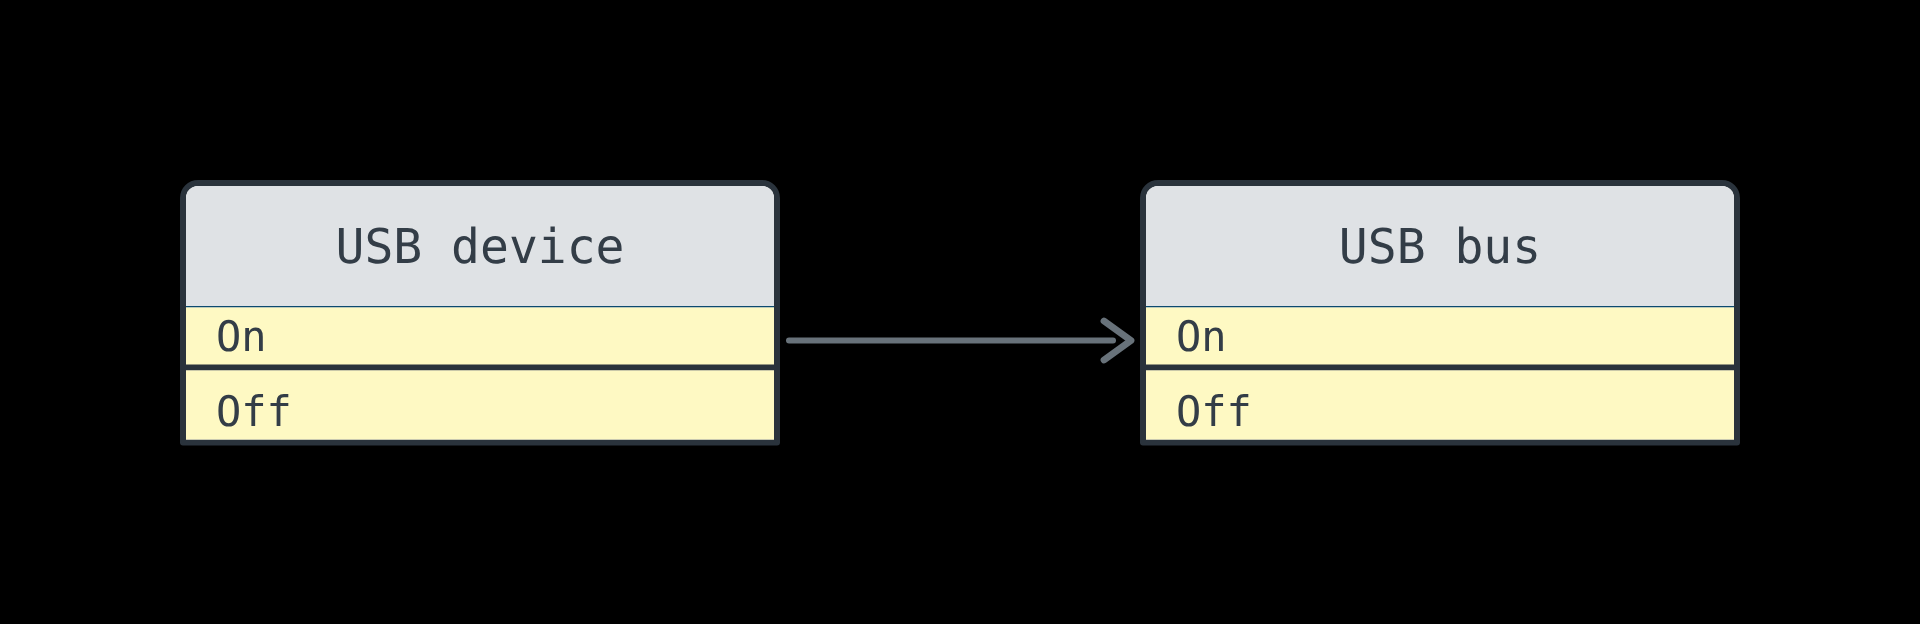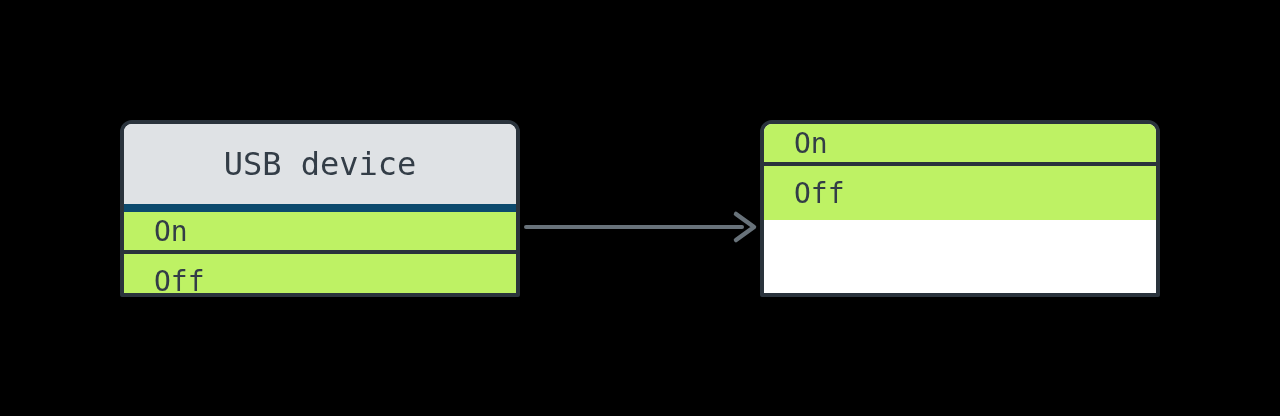--- a/index.html
+++ b/index.html
@@ -28,35 +28,35 @@
     border: 4px solid #2a333c;
     border-radius: 12px 12px 2px 2px;
     background: #ffffff;
     overflow: hidden;
   }
   .node-left  { left: 120px; }
   .node-right { left: 760px; }
   .node-header {
     height: 80px;
     background: #dfe2e5;
-    border-bottom: 8px solid #0c4a6e;
+    border-bottom: 1px solid #0c4a6e;
     display: flex;
     align-items: center;
     justify-content: center;
     font-size: 32px;
     color: #333d47;
     letter-spacing: 0;
   }
   .node-row {
     height: 38px;
-    background: #bef264;
+    background: #fef9c3;
     border-bottom: 4px solid #2a333c;
     display: flex;
     align-items: center;
-    padding-left: 30px;
+    padding-left: 20px;
     font-size: 28px;
     color: #333d47;
   }
   .node-row.last {
     height: 54px;
     border-bottom: none;
   }
   .edge-svg {
     position: absolute;
     left: 520px;
@@ -75,17 +75,18 @@
     <div class="node-row">On</div>
     <div class="node-row last">Off</div>
   </div>
 
   <svg class="edge-svg" viewBox="0 0 240 56" aria-hidden="true">
     <line x1="6" y1="28" x2="222" y2="28" stroke="#68727a" stroke-width="4" stroke-linecap="round"></line>
     <polyline points="216,15 234,28 216,41" fill="none" stroke="#68727a" stroke-width="4.5" stroke-linecap="round" stroke-linejoin="round"></polyline>
   </svg>
 
   <div class="node node-right">
+    <div class="node-header">USB bus</div>
     <div class="node-row">On</div>
     <div class="node-row last">Off</div>
   </div>
 
 </div>
 
 </body></html>

